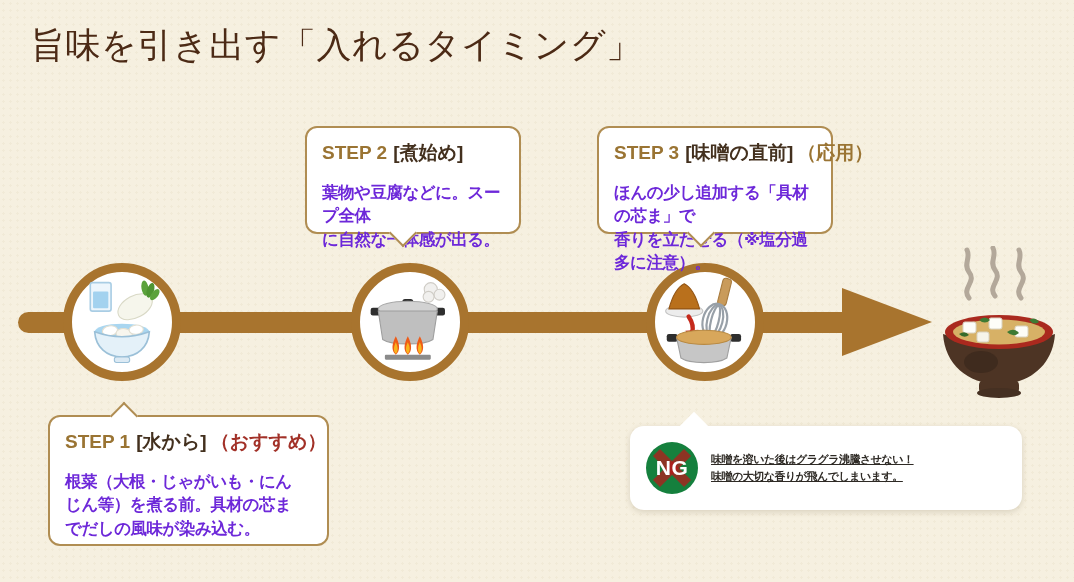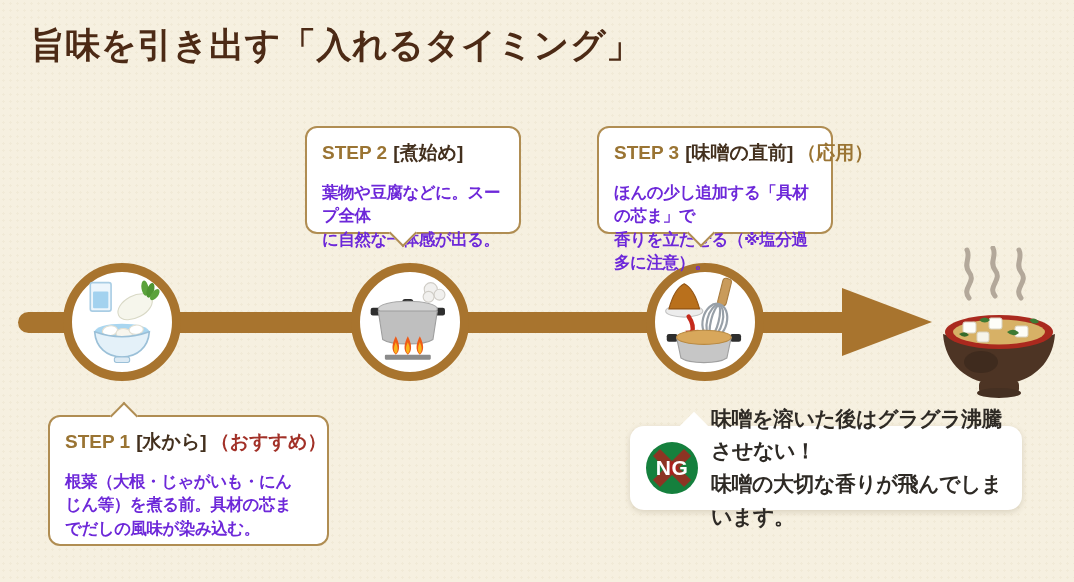--- a/index.html
+++ b/index.html
@@ -10,21 +10,21 @@
     font-family:"Liberation Sans","DejaVu Sans",sans-serif;
   }
   #texture {
     position:absolute; inset:0; pointer-events:none; opacity:.45;
     background-image:radial-gradient(#eae2cc 1px, transparent 1.4px);
     background-size:7px 7px;
   }
   
   .title {
     position:absolute; left:30px; top:22px;
-    font-size:35px; font-weight:700; color:#4c2a15; letter-spacing:.5px;
+    font-size:35px; font-weight:400; color:#4c2a15; letter-spacing:.5px;
   }
   
   .shaft {
     position:absolute; left:18px; top:312px; width:842px; height:21px;
     background:#a8742e; border-radius:11px 0 0 11px;
   }
   .arrowhead { position:absolute; left:842px; top:283px; width:90px; height:78px; }
   .node {
     position:absolute; top:263px; width:118px; height:118px;
     background:#fff; border:9px solid #a8742e; border-radius:50%;
@@ -77,22 +77,22 @@
   .ng-bar {
     position:absolute; left:4px; top:21px; width:44px; height:10px;
     background:#b51b1b; opacity:.75;
   }
   .ng-bar.a { transform:rotate(45deg); } .ng-bar.b { transform:rotate(-45deg); }
   .ng-text-badge {
     position:absolute; inset:0; display:flex; align-items:center; justify-content:center;
     color:#fff; font-size:21px; font-weight:800; letter-spacing:.5px;
   }
   .ng-message {
-    font-size:21px; font-weight:800; color:#2e2a25; line-height:1.55;
-    white-space:pre-line; letter-spacing:-0.5px;
+    font-size:11px; font-weight:800; color:#2e2a25; line-height:1.55;
+    white-space:pre-line; letter-spacing:-0.5px;text-decoration:underline;
   }
 </style>
 </head>
 <body>
 
 <div id="canvas">
   <div id="texture"></div>
 
   <div class="title">旨味を引き出す「入れるタイミング」</div>
 

